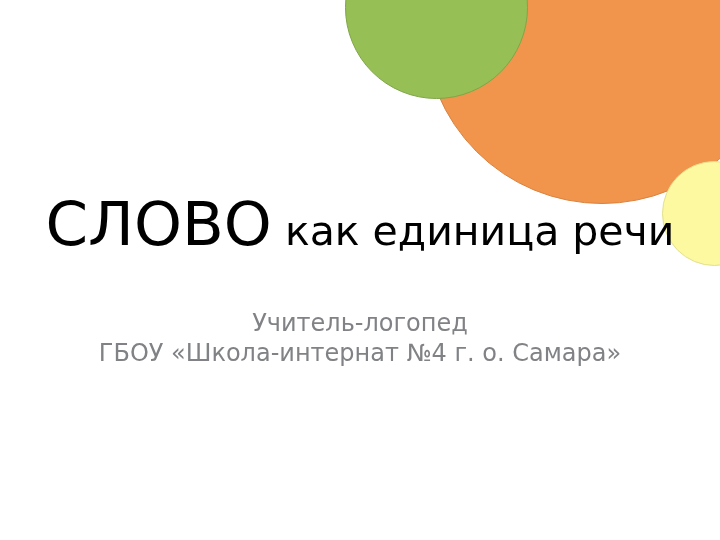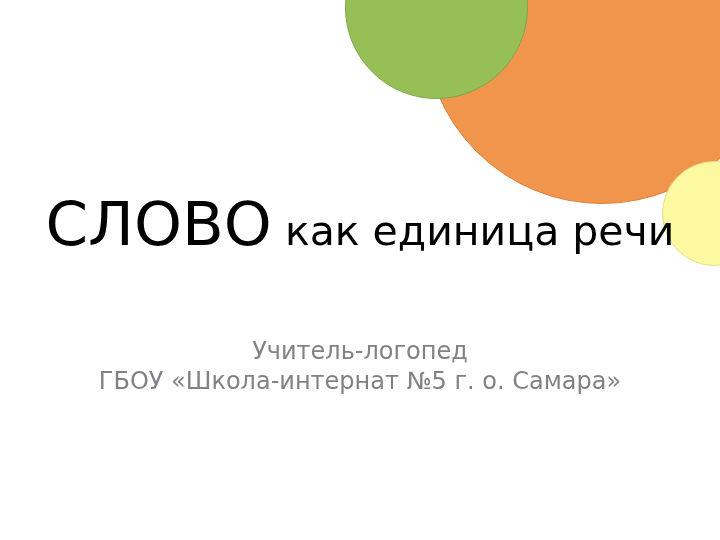--- a/index.html
+++ b/index.html
@@ -81,21 +81,20 @@
   .subtitle {
     position: absolute;
     left: 0;
     top: 308px;
     width: 720px;
     text-align: center;
     color: #808285;
     font-size: 24px;
     font-weight: 400;
     line-height: 30px;
-    margin-top: 28px;
   }
   .subtitle-line {
     display: block;
     white-space: nowrap;
   }
 </style>
 </head>
 <body>
 
 <div class="slide">
@@ -105,17 +104,17 @@
   <div class="deco deco-yellow"></div>
 
   <div class="content">
 
     <div class="title">
       <span class="title-main">СЛОВО</span><span class="title-rest"> как единица речи</span>
     </div>
 
     <div class="subtitle">
       <span class="subtitle-line">Учитель-логопед</span>
-      <span class="subtitle-line">ГБОУ «Школа-интернат №5 г. о. Самара»</span>
+      <span class="subtitle-line">ГБОУ «Школа-интернат №4 г. о. Самара»</span>
     </div>
 
   </div>
 </div>
 
 </body></html>

